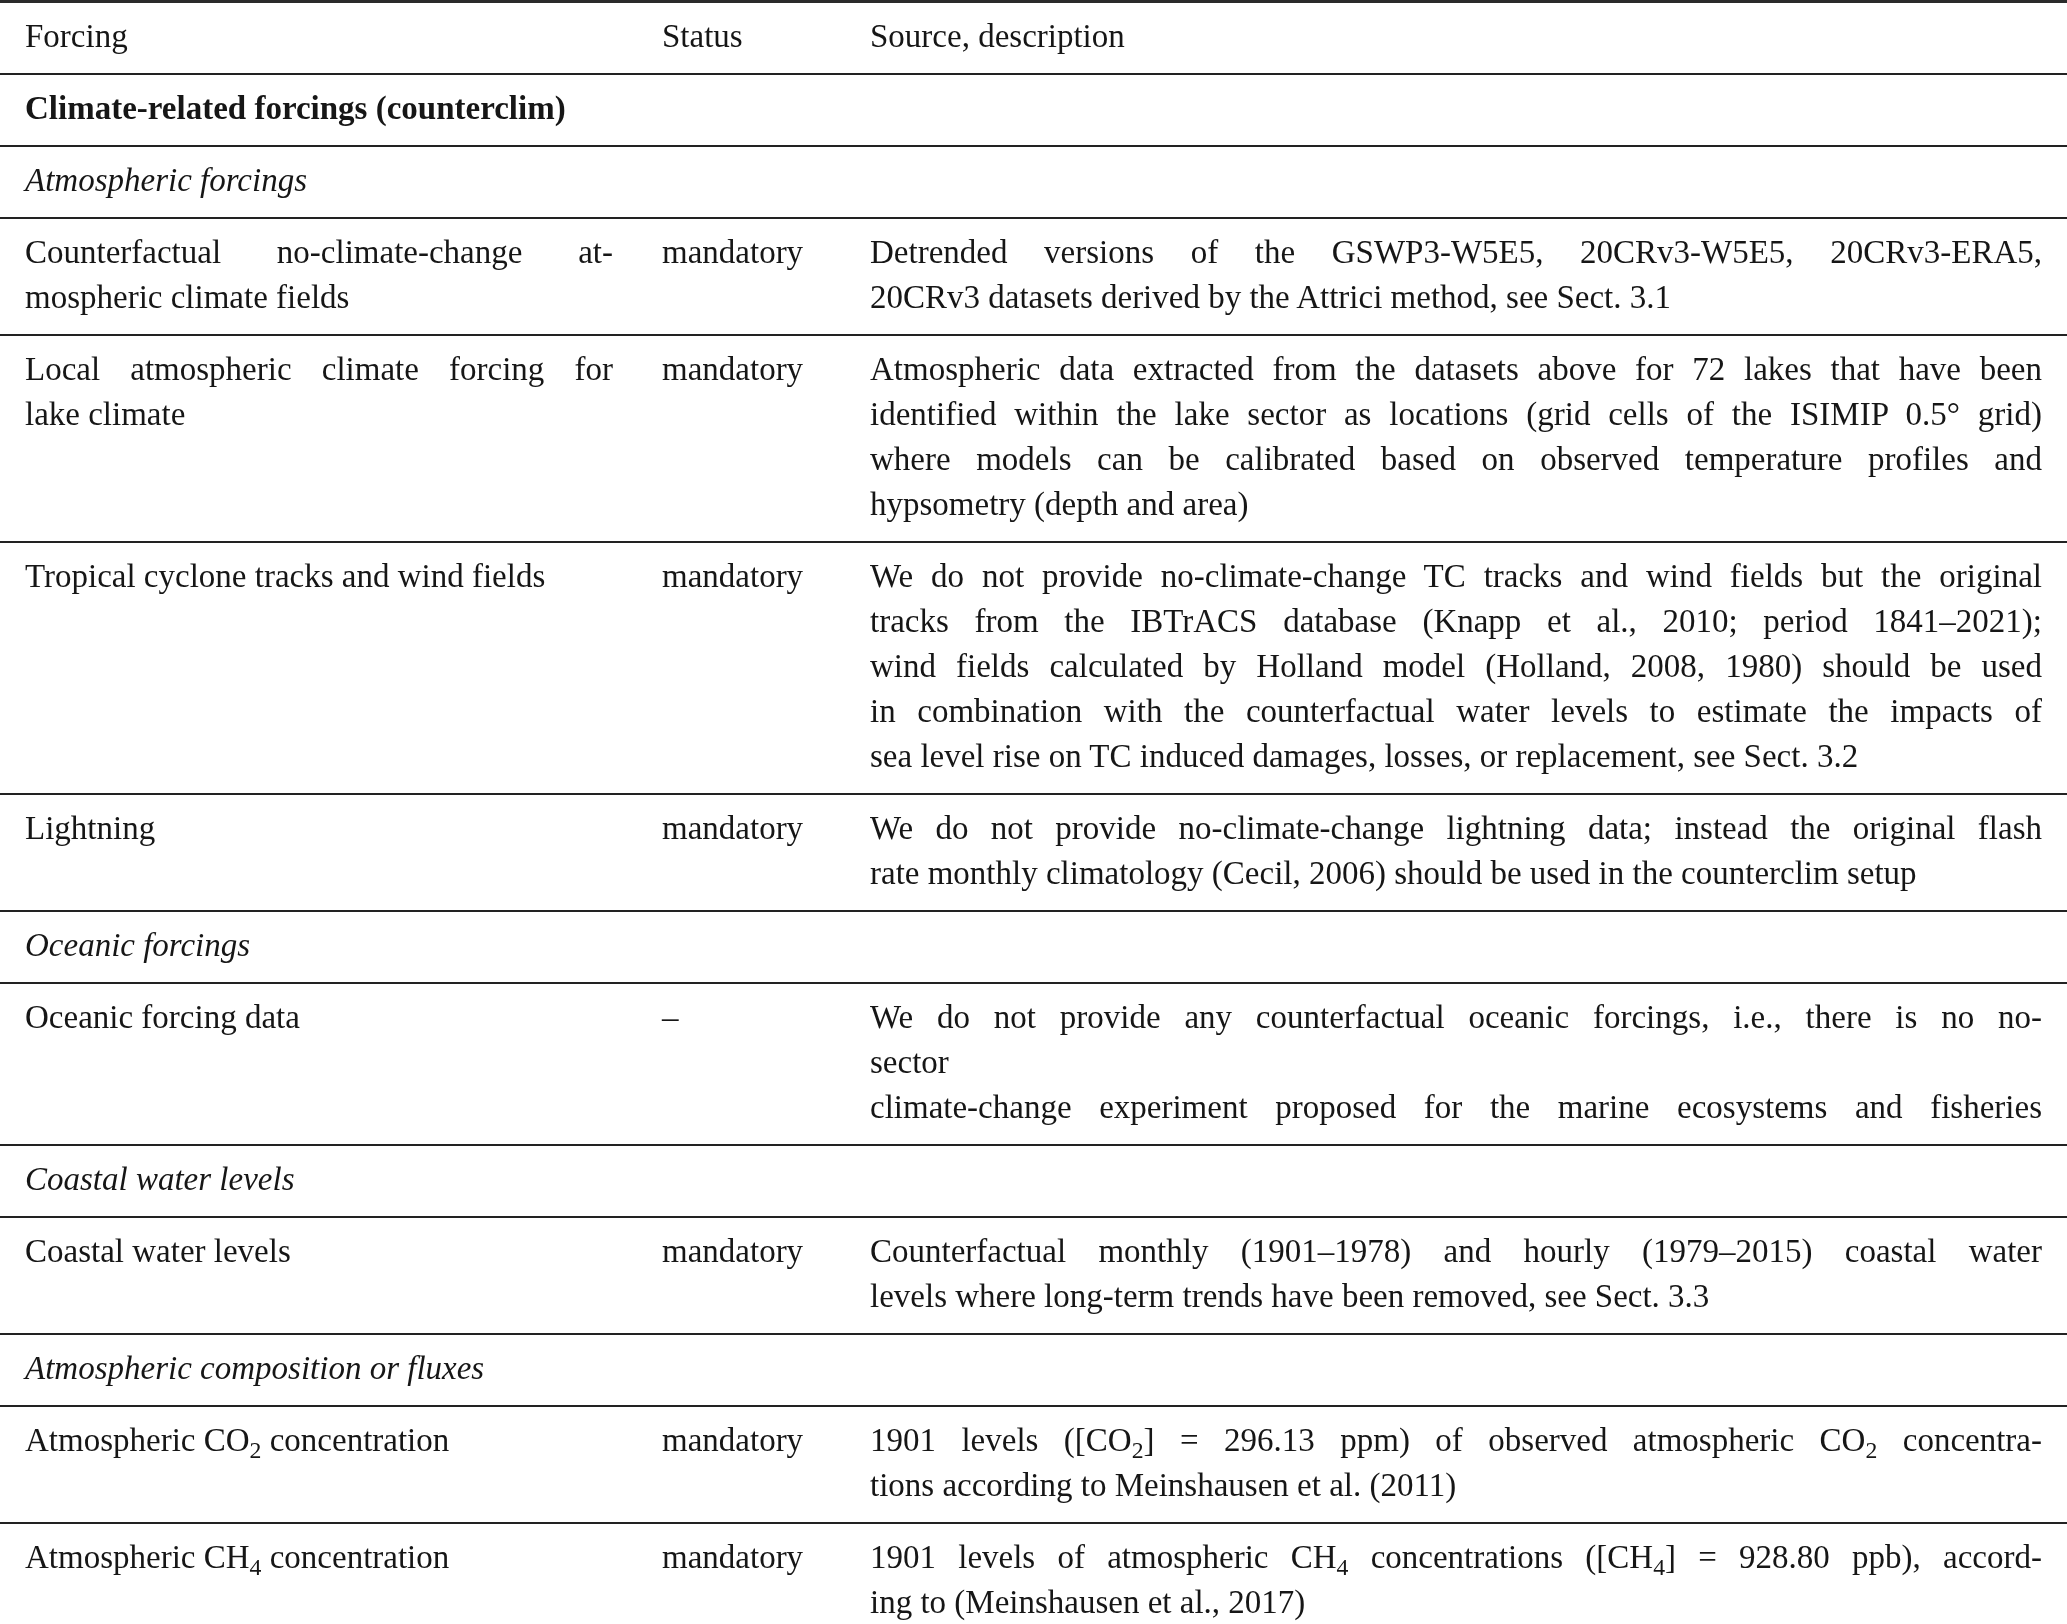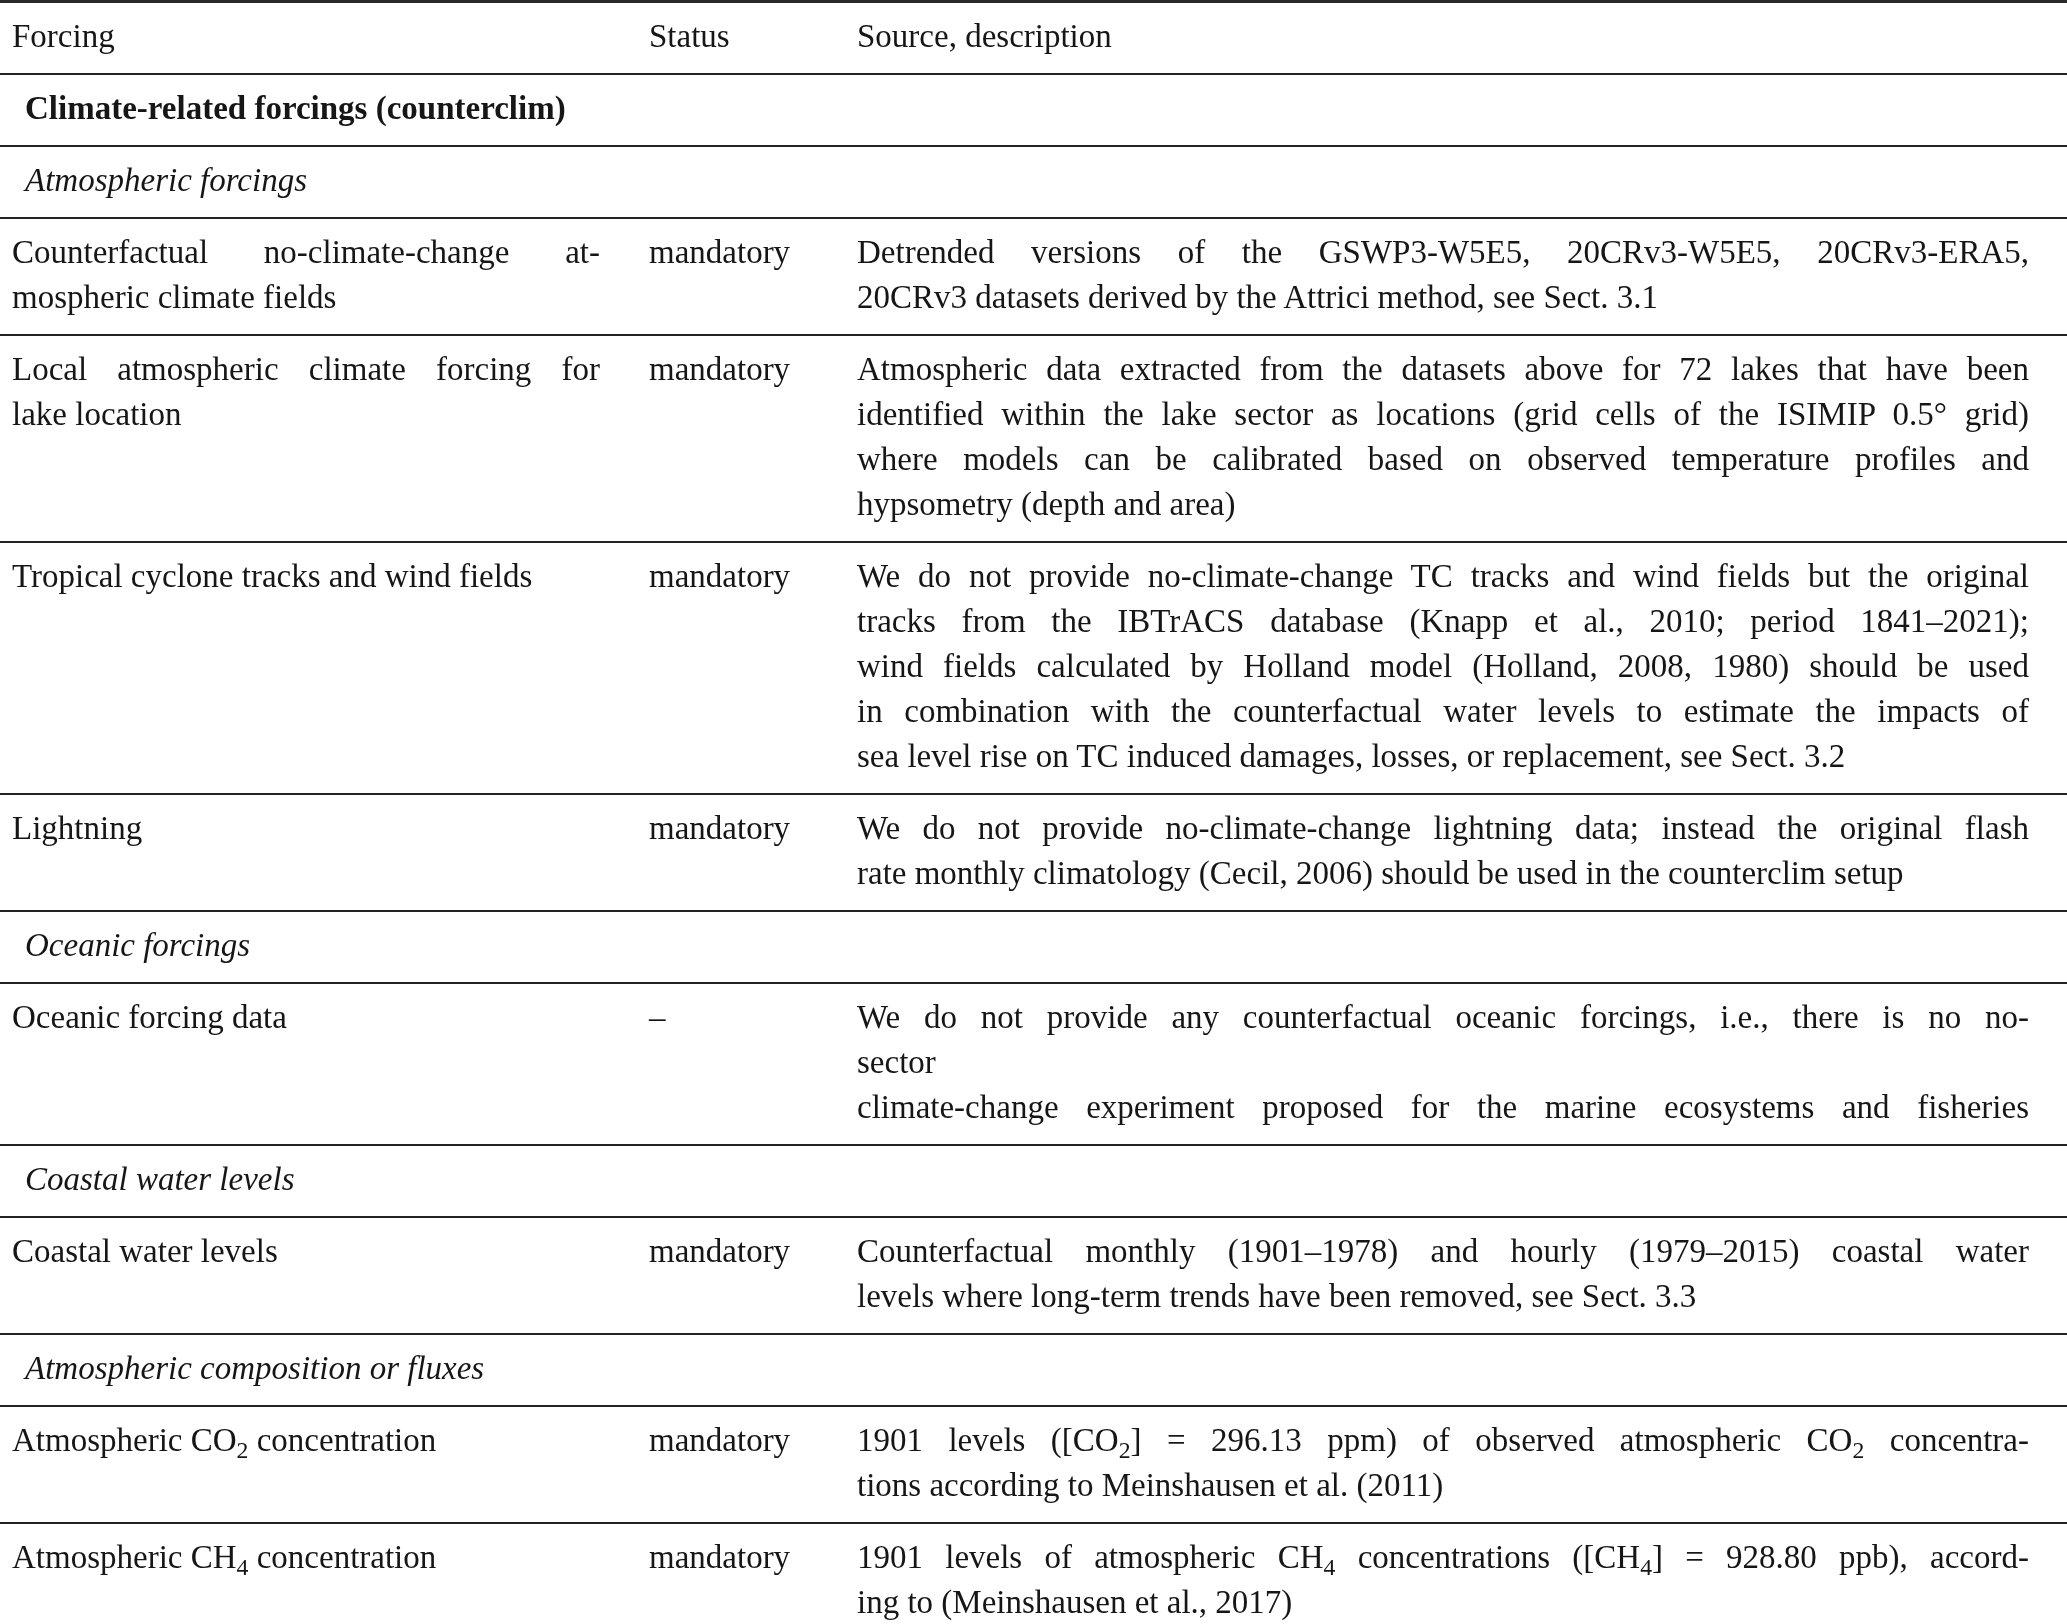--- a/index.html
+++ b/index.html
@@ -5,21 +5,21 @@
   html, body { margin: 0; padding: 0; background: #ffffff; }
   body {
     width: 2067px; height: 1624px; overflow: hidden; position: relative;
     font-family: "Liberation Serif", "DejaVu Serif", serif;
     color: #161616; font-size: 33px; line-height: 45px;
   }
   .table { position: absolute; left: 0; top: 0; width: 2067px; }
   .rule { height: 2px; background: #222; width: 2067px; }
   .rule.top { height: 3px; background: #2a2a2a; }
   .row { display: flex; padding: 11px 0 14px 0; }
-  .c1 { width: 612px; margin-left: 12px; box-sizing: border-box; padding-right: 24px; }
+  .c1 { width: 612px; margin-left: 25px; box-sizing: border-box; padding-right: 24px; }
   .c2 { width: 208px; margin-left: 25px; }
   .c3 { width: 1172px; margin-left: 0; }
   .full { margin-left: 25px; }
   .bold { font-weight: bold; }
   .ital { font-style: italic; }
   .line { display: block; white-space: nowrap; }
   .just { text-align: justify; text-align-last: justify; white-space: normal; }
   sub { font-size: 0.72em; line-height: 0; vertical-align: -0.3em; }
 </style>
 </head>
@@ -50,21 +50,21 @@
         <div class="c2">mandatory</div>
         <div class="c3">
           <span class="line just">Detrended versions of the GSWP3-W5E5, 20CRv3-W5E5, 20CRv3-ERA5,</span>
           <span class="line">20CRv3 datasets derived by the Attrici method, see Sect. 3.1</span>
         </div>
       </div>
       <div class="rule"></div>
       <div class="row">
         <div class="c1">
           <span class="line just">Local atmospheric climate forcing for</span>
-          <span class="line">lake location</span>
+          <span class="line">lake climate</span>
         </div>
         <div class="c2">mandatory</div>
         <div class="c3">
           <span class="line just">Atmospheric data extracted from the datasets above for 72 lakes that have been</span>
           <span class="line just">identified within the lake sector as locations (grid cells of the ISIMIP 0.5° grid)</span>
           <span class="line just">where models can be calibrated based on observed temperature profiles and</span>
           <span class="line">hypsometry (depth and area)</span>
         </div>
       </div>
       <div class="rule"></div>

